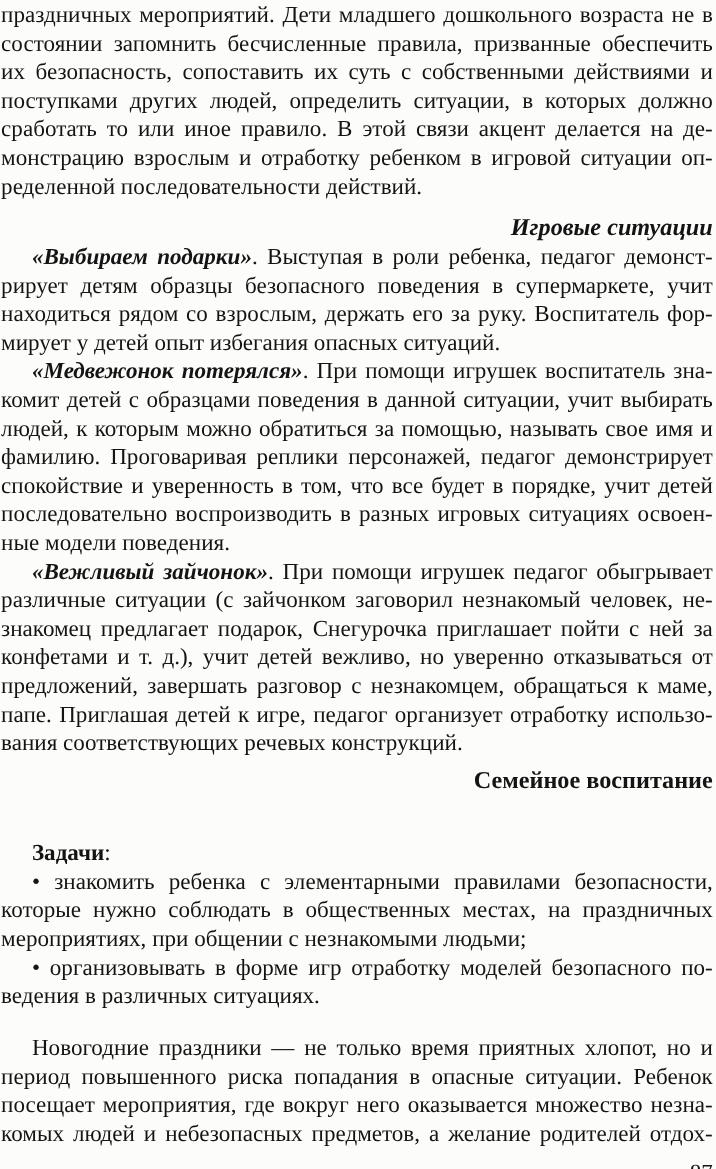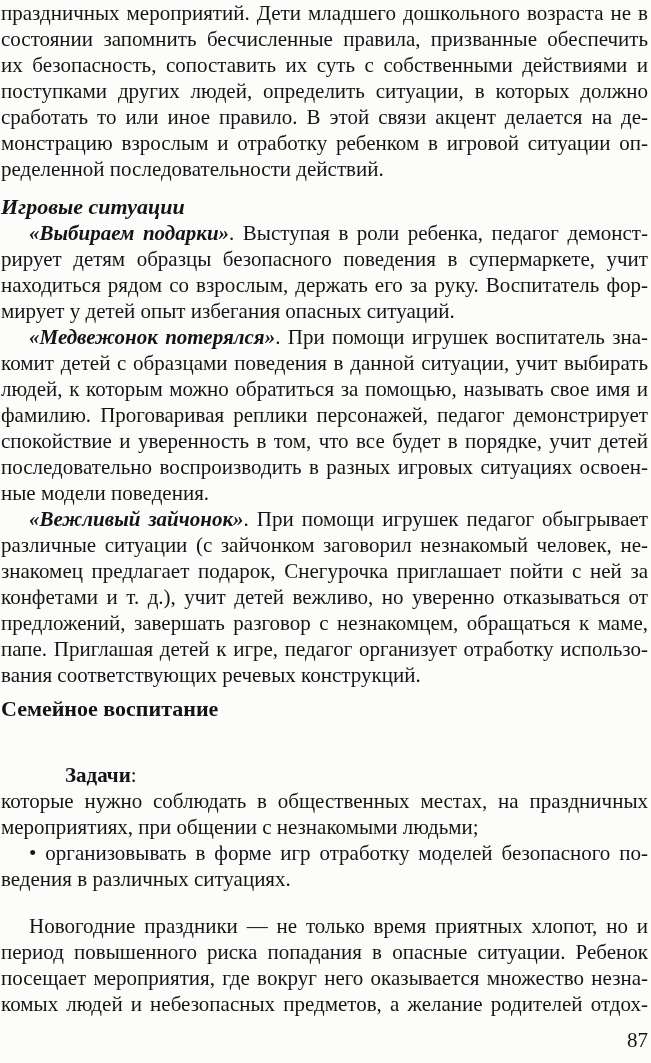--- a/index.html
+++ b/index.html
@@ -30,23 +30,23 @@
     text-align-last: justify;
     height: 26px;
     overflow: hidden;
   }
   .line.indent { text-indent: 28px; }
   .line.last {
     text-align: left;
     text-align-last: left;
   }
   .seg.bi { font-weight: bold; font-style: italic; }
-  .seg.b  { font-weight: bold; margin-left: 36px; }
+  .seg.b  { font-weight: bold; }
   .heading {
-    text-align: left;
+    text-align: right;
     font-weight: bold;
     font-size: 22px;
     height: 26px;
     overflow: hidden;
   }
   .heading.h1 {
     font-style: italic;
     margin-top: 12px;
   }
   .heading.h2 {
@@ -96,20 +96,21 @@
         <div class="line"><span class="seg">конфетами и т. д.), учит детей вежливо, но уверенно отказываться от</span></div>
         <div class="line"><span class="seg">предложений, завершать разговор с незнакомцем, обращаться к маме,</span></div>
         <div class="line"><span class="seg">папе. Приглашая детей к игре, педагог организует отработку использо-</span></div>
         <div class="line last"><span class="seg">вания соответствующих речевых конструкций.</span></div>
       </div>
       <div class="heading h2">Семейное воспитание</div>
       <div class="para">
         <div class="line indent last"><span class="seg b">Задачи</span><span class="seg">:</span></div>
       </div>
       <div class="para">
+        <div class="line indent"><span class="seg">• знакомить ребенка с элементарными правилами безопасности,</span></div>
         <div class="line"><span class="seg">которые нужно соблюдать в общественных местах, на праздничных</span></div>
         <div class="line last"><span class="seg">мероприятиях, при общении с незнакомыми людьми;</span></div>
       </div>
       <div class="para">
         <div class="line indent"><span class="seg">• организовывать в форме игр отработку моделей безопасного по-</span></div>
         <div class="line last"><span class="seg">ведения в различных ситуациях.</span></div>
       </div>
       <div class="para gap">
         <div class="line indent"><span class="seg">Новогодние праздники — не только время приятных хлопот, но и</span></div>
         <div class="line"><span class="seg">период повышенного риска попадания в опасные ситуации. Ребенок</span></div>

